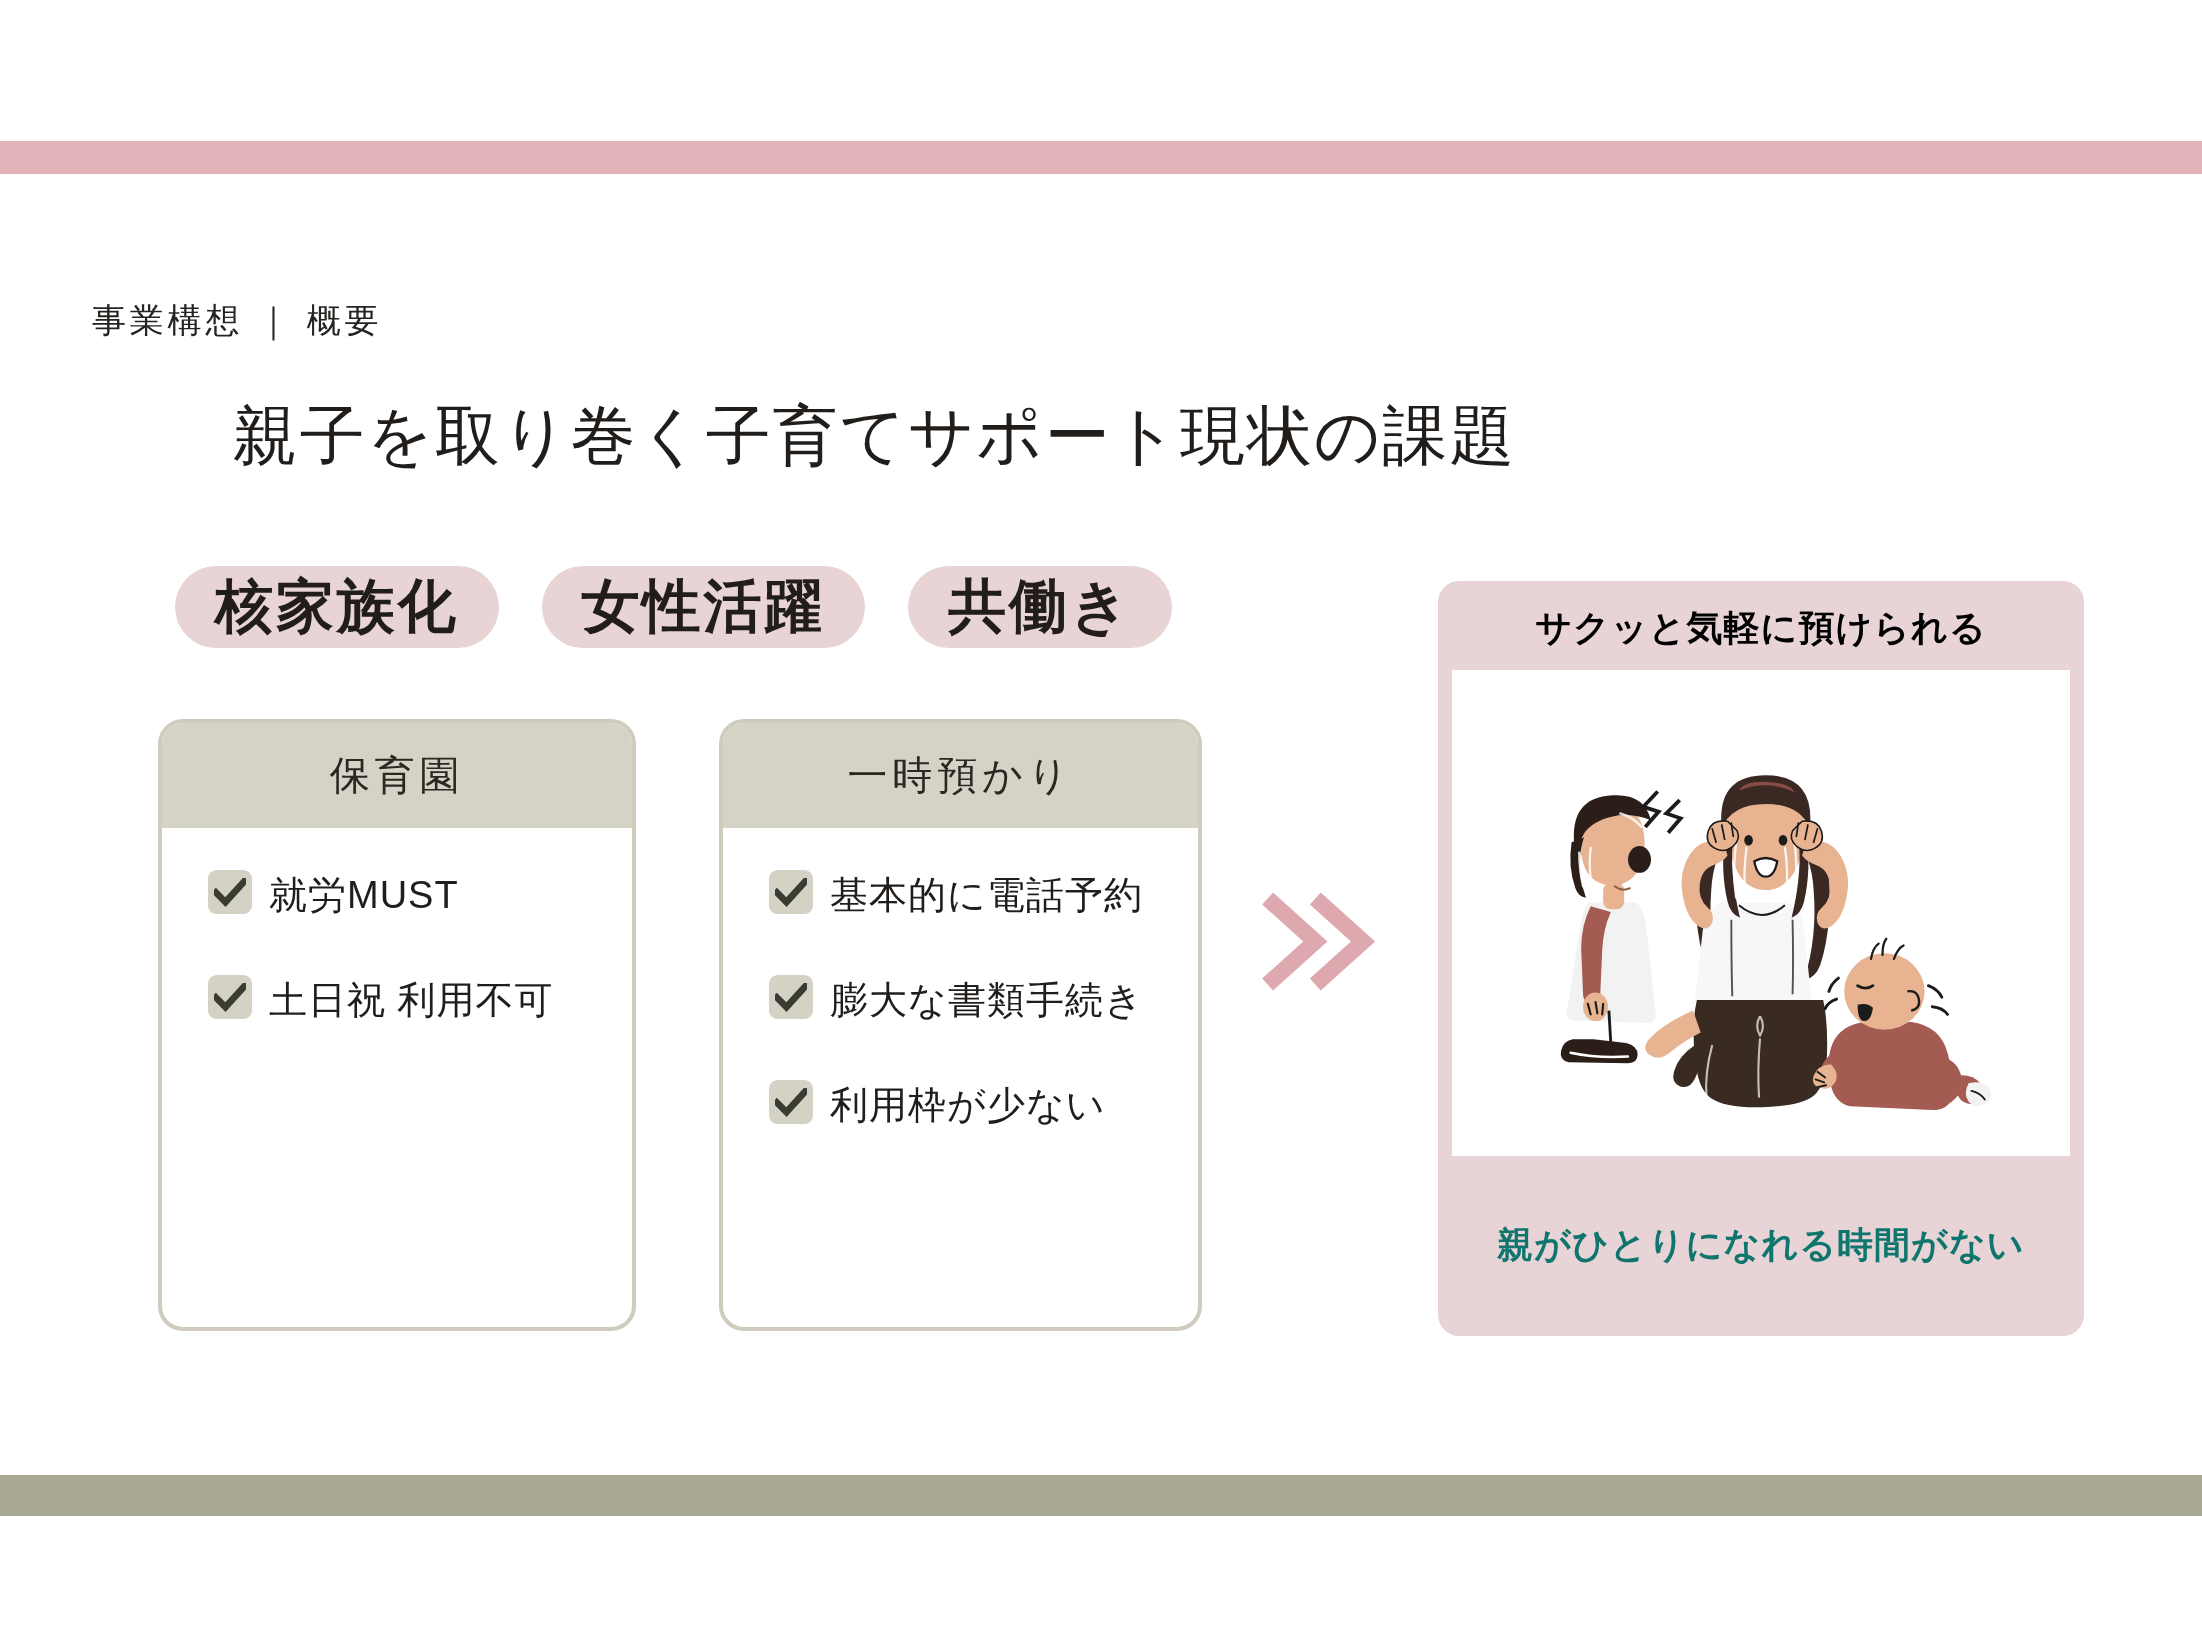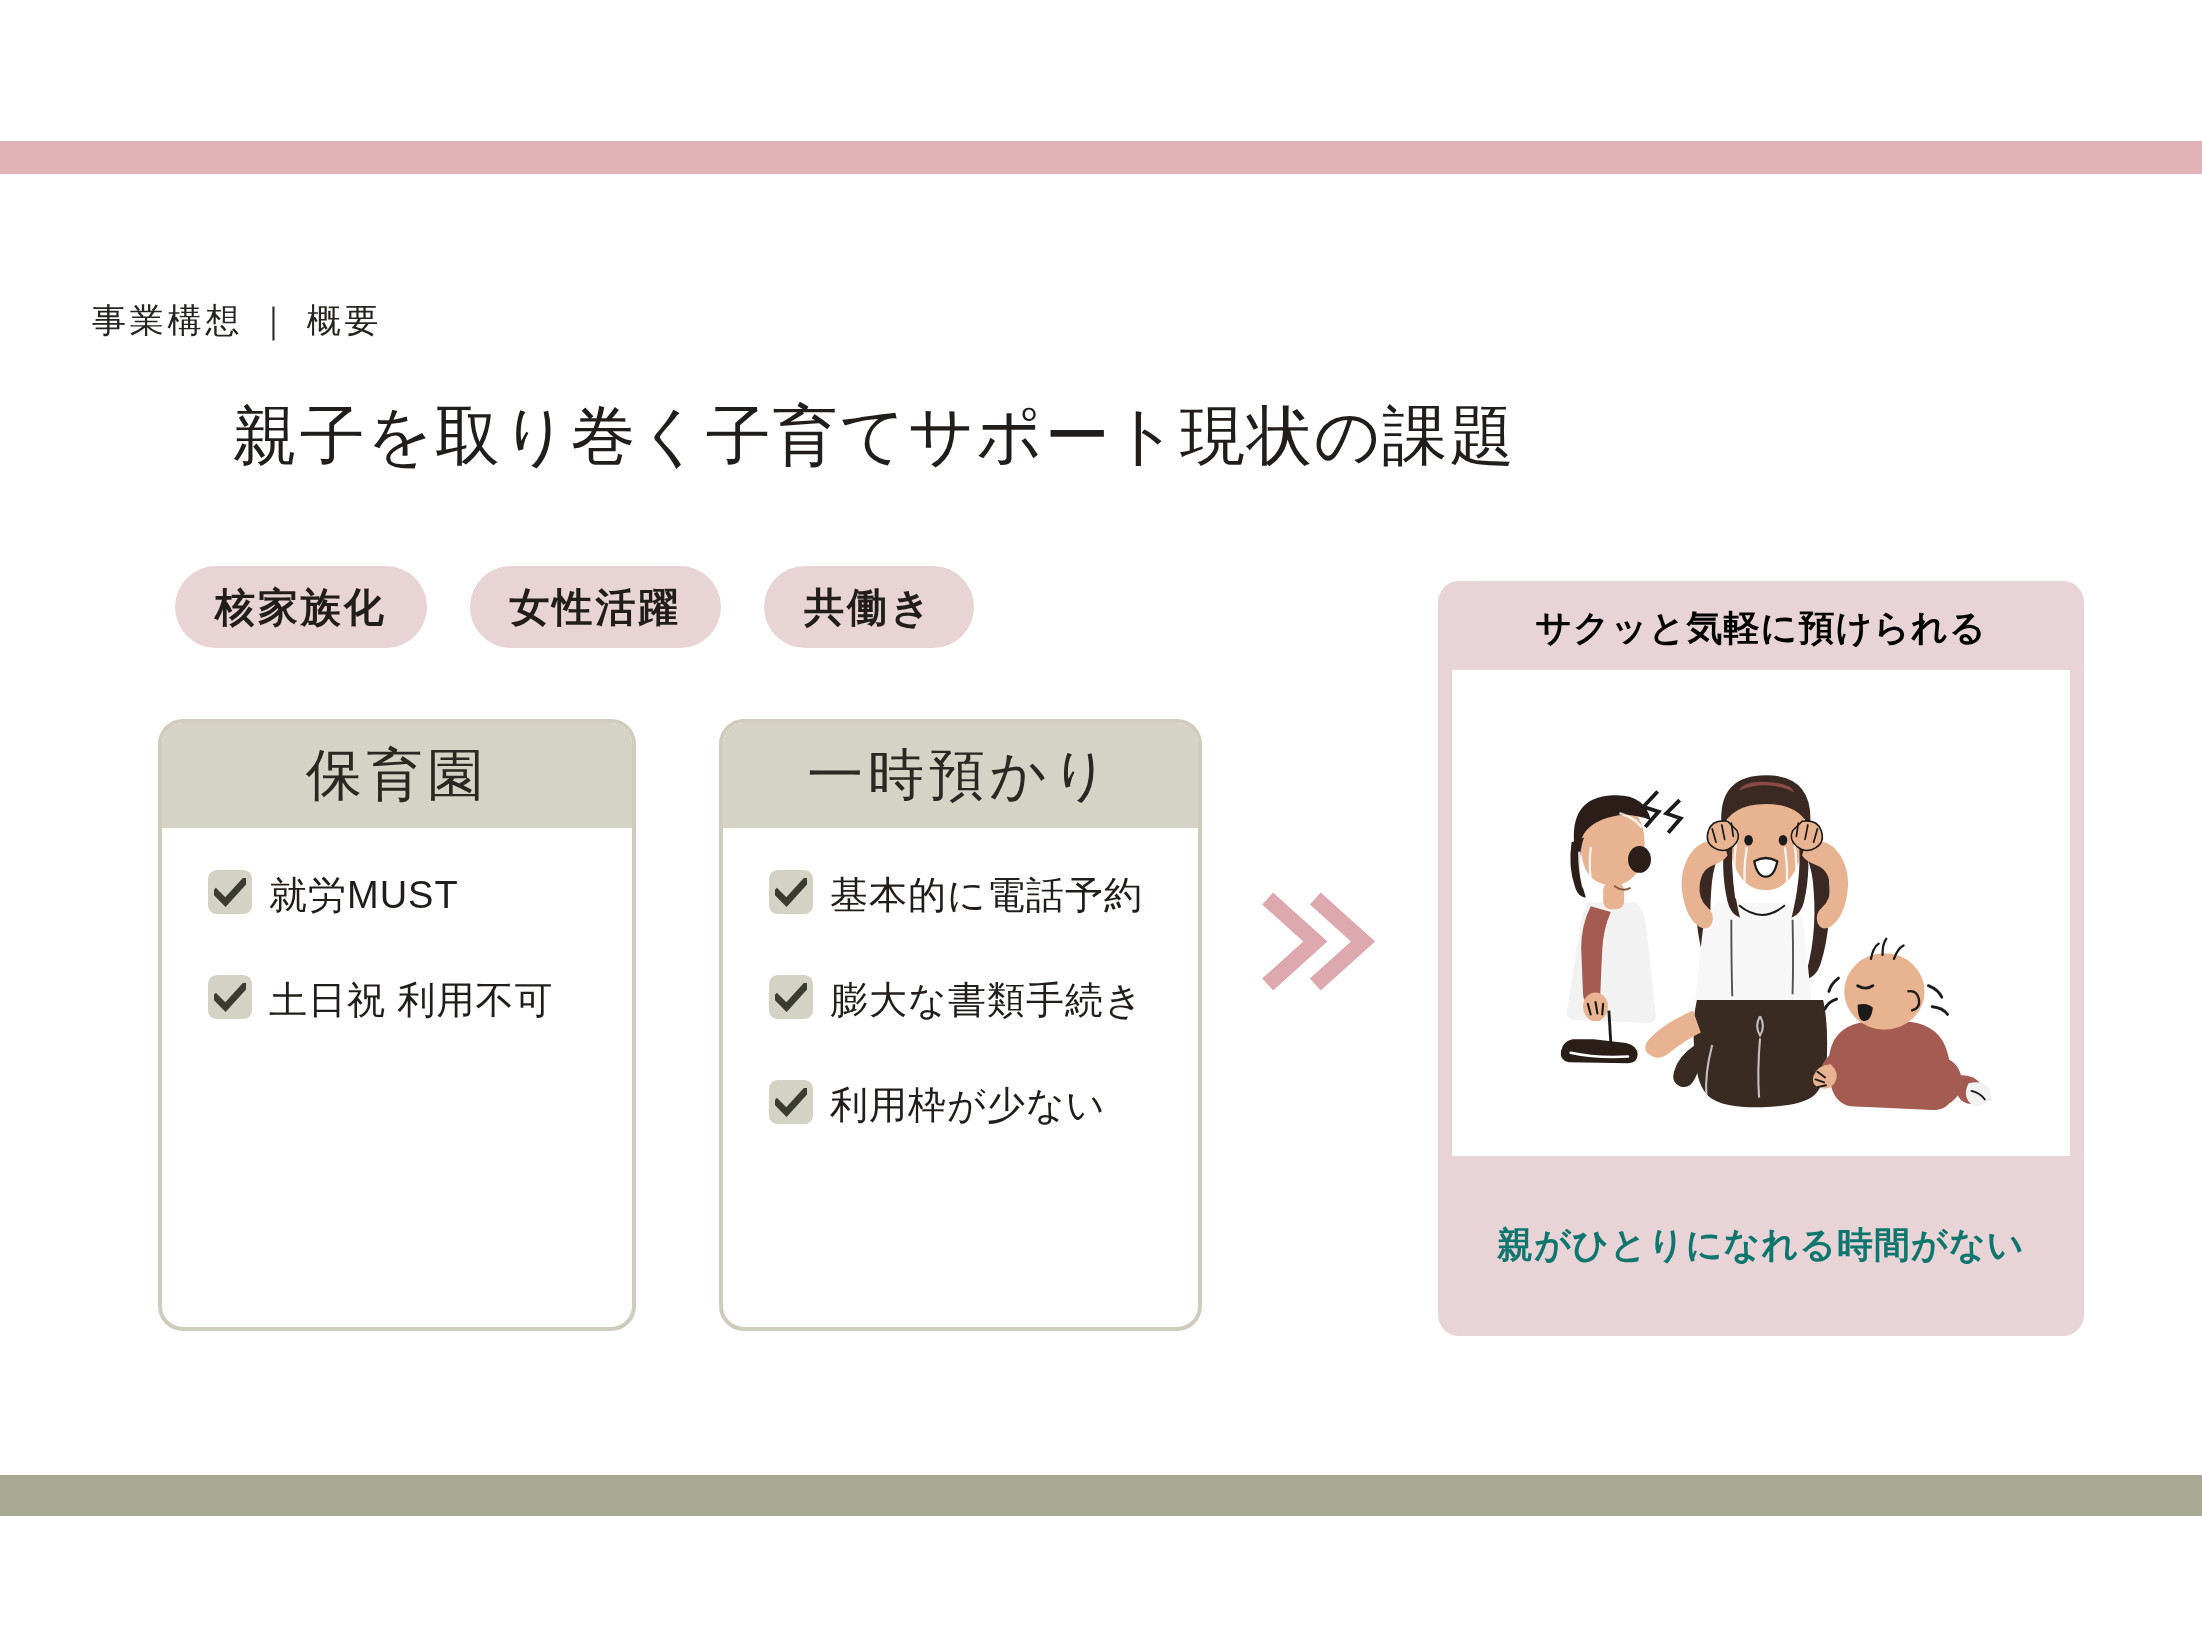--- a/index.html
+++ b/index.html
@@ -74,21 +74,21 @@
     align-items: center;
   }
   .tag {
     background: #e8d3d5;
     border-radius: 46px;
     height: 82px;
     display: flex;
     align-items: center;
     justify-content: center;
     padding: 0 40px;
-    font-size: 40px;
+    font-size: 58px;
     font-weight: bold;
     letter-spacing: 2.9px;
     color: #201d1a;
     white-space: nowrap;
   }
 
   
   .card {
     position: absolute;
     background: #ffffff;
@@ -98,21 +98,21 @@
   }
   .card-1 { left: 158px; top: 719px; width: 478px; height: 612px; }
   .card-2 { left: 719px; top: 719px; width: 483px; height: 612px; }
 
   .card-head {
     background: #d5d2c6;
     height: 105px;
     display: flex;
     align-items: center;
     justify-content: center;
-    font-size: 56px;
+    font-size: 40px;
     font-weight: 500;
     letter-spacing: 4.8px;
     color: #2b2722;
     white-space: nowrap;
   }
 
   .card-body {
     padding: 42px 0 0 46px;
     display: flex;
     flex-direction: column;

